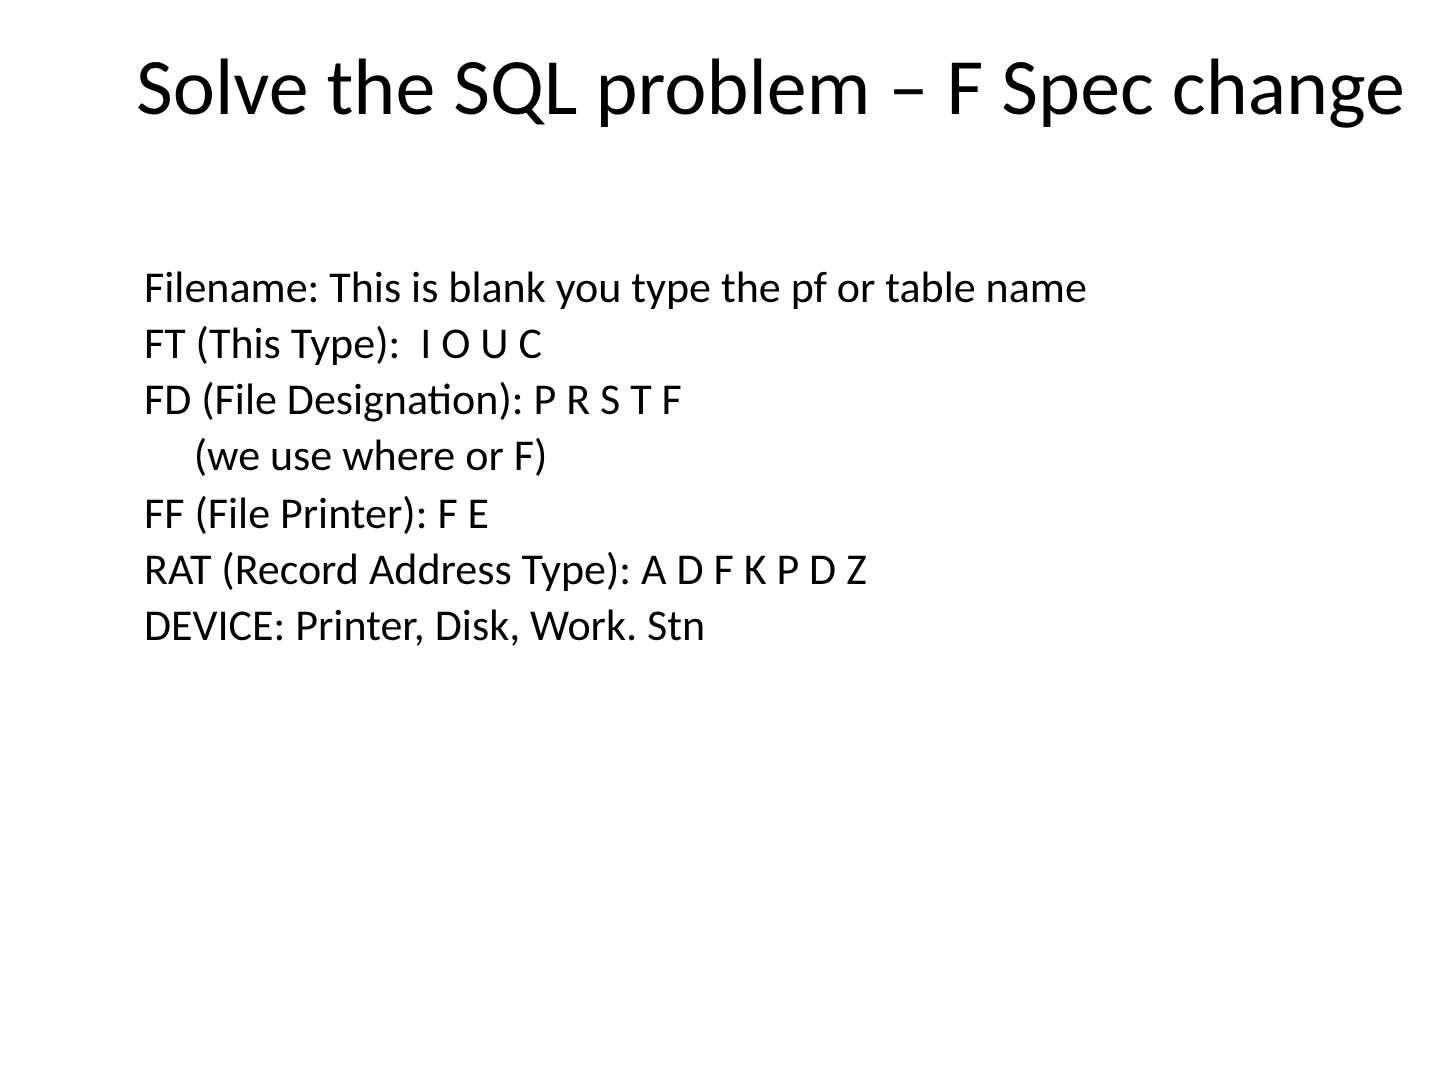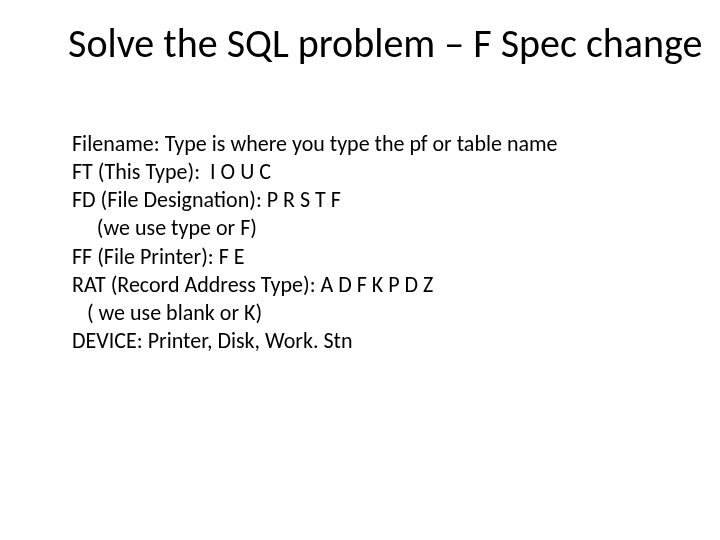--- a/index.html
+++ b/index.html
@@ -40,22 +40,21 @@
   .body div {
     white-space: pre;
   }
 </style>
 </head>
 <body>
 
 <div class="slide">
   <div class="title">Solve the SQL problem – F Spec change</div>
   <div class="body">
-    <div>Filename: Type is where you type the pf or table name</div>
+    <div>Filename: This is blank you type the pf or table name</div>
     <div>FT (This Type):  I O U C</div>
     <div>FD (File Designation): P R S T F</div>
-    <div>     (we use type or F)</div>
+    <div>     (we use where or F)</div>
     <div>FF (File Printer): F E</div>
     <div>RAT (Record Address Type): A D F K P D Z</div>
-    <div>   ( we use blank or K)</div>
     <div>DEVICE: Printer, Disk, Work. Stn</div>
   </div>
 </div>
 
 </body></html>

